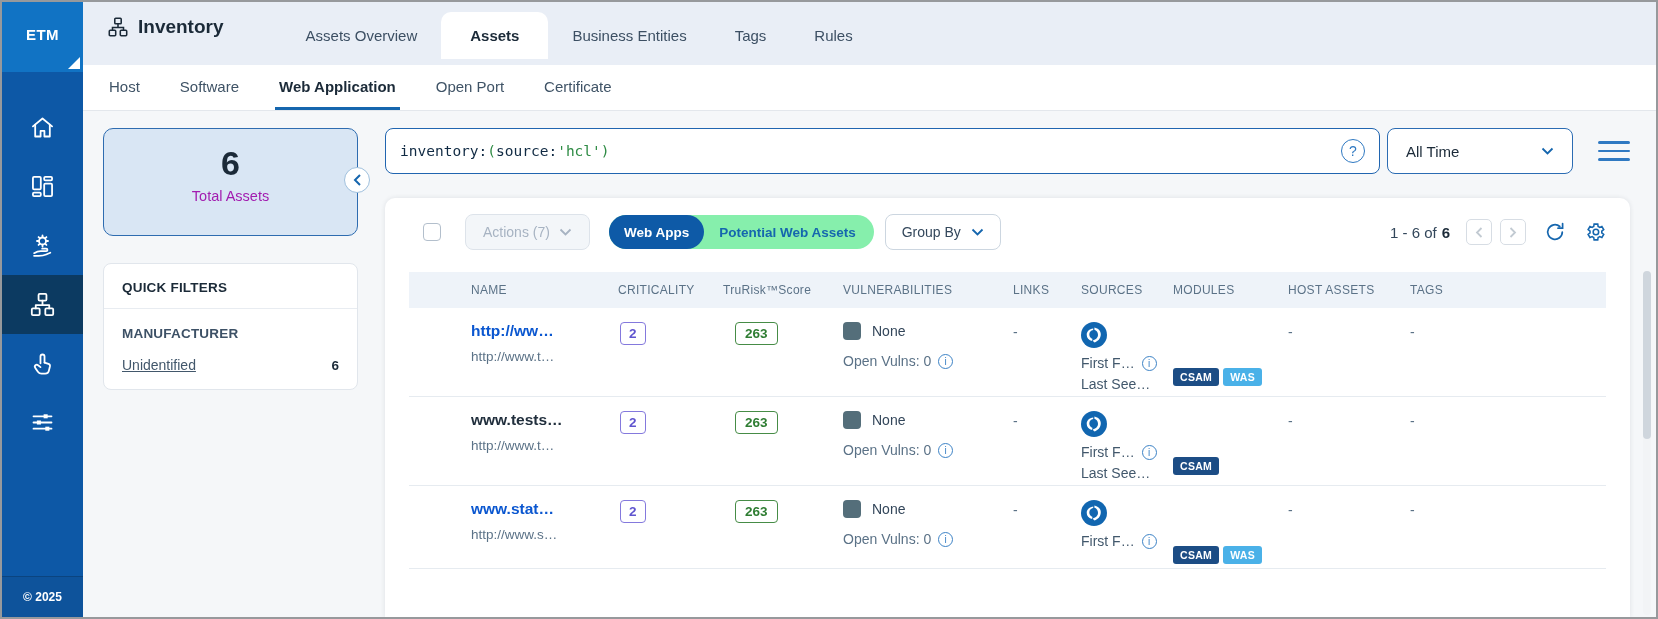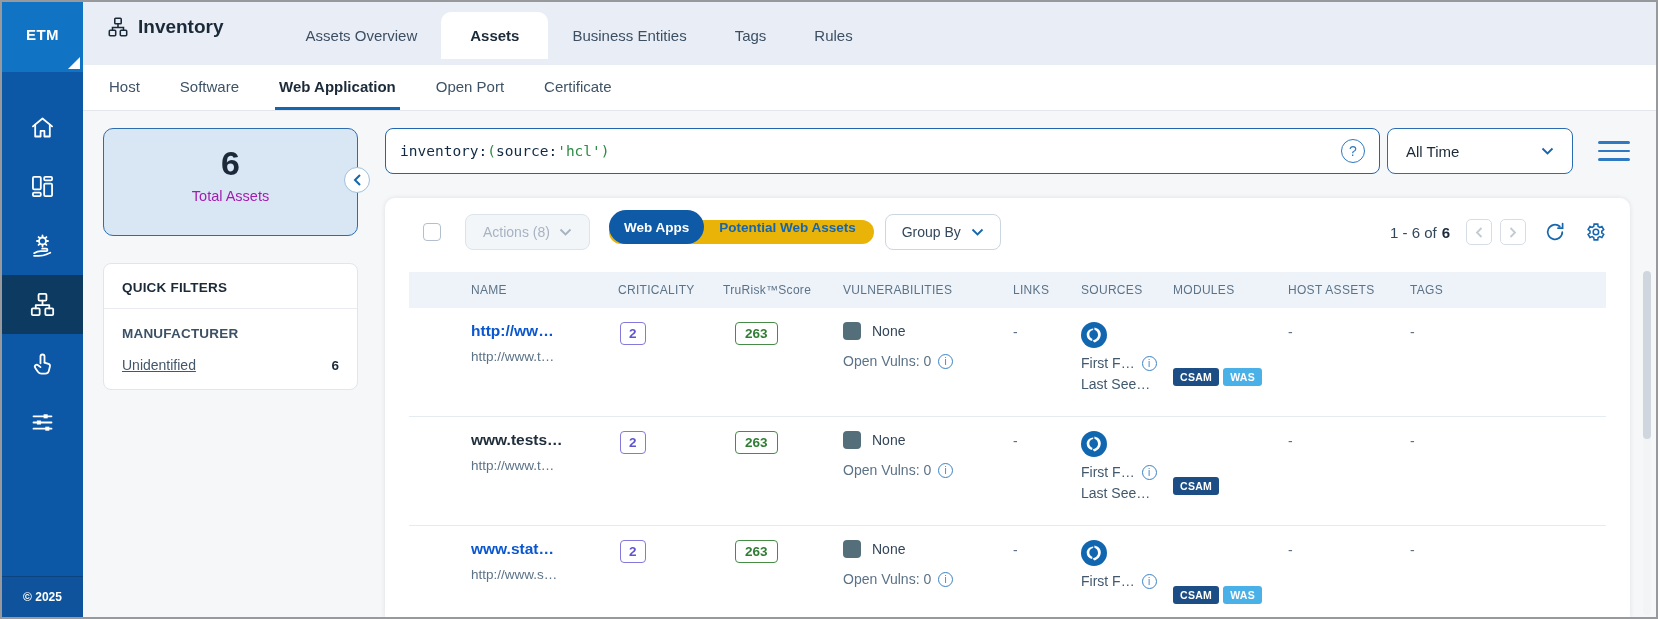--- a/index.html
+++ b/index.html
@@ -81,21 +81,21 @@
   
   .table-card { margin-top:24px; flex:1; background:#ffffff; border-radius:10px 10px 0 0;
                 box-shadow:0 0 5px rgba(27,43,56,.10); padding:16px 24px 0; min-height:0; overflow:hidden; }
 
   .tbl-toolbar { display:flex; align-items:center; }
   .checkbox { width:18px; height:18px; border:1.5px solid #b3bfcc; border-radius:4px; background:#fff;
               margin:0 24px 0 14px; cursor:pointer; flex:none; }
   .btn-actions { height:36px; display:flex; align-items:center; gap:9px; padding:0 17px; background:#f3f6f9;
                  border:1px solid #dde3ea; border-radius:8px; color:#a7b3c2; font-size:14px; cursor:default; }
   .btn-actions svg { width:13px; height:9px; stroke:#a7b3c2; stroke-width:1.8; fill:none; }
-  .segment { margin-left:19px; height:24px; background:#eab308; border-radius:17px; display:flex; align-items:flex-end; }
+  .segment { margin-left:19px; height:34px; background:#86efac; border-radius:17px; display:flex; align-items:center; }
   .seg-btn { height:34px; display:flex; align-items:center; padding:0 15px; font-size:13.5px; cursor:pointer; }
   .seg-btn.active { background:#0e5aa7; color:#ffffff; border-radius:17px; font-weight:bold; }
   .seg-btn.inactive { color:#1566ae; font-weight:bold; padding-right:18px; }
   .btn-groupby { margin-left:11px; height:36px; display:flex; align-items:center; gap:10px; padding:0 16px;
                  background:#fff; border:1px solid #ccd6e0; border-radius:8px; color:#33475b; font-size:14px; cursor:pointer; }
   .btn-groupby svg { width:13px; height:9px; stroke:#1566ae; stroke-width:1.8; fill:none; }
 
   .toolbar-right { margin-left:auto; display:flex; align-items:center; }
   .pg-range { font-size:15px; color:#33475b; }
   .pg-total { font-weight:bold; color:#1b2a38; margin-left:5px; }
@@ -103,21 +103,21 @@
             display:flex; align-items:center; justify-content:center; margin-left:8px; cursor:default; }
   .pg-btn:first-of-type { margin-left:16px; }
   .pg-btn svg { width:8px; height:11px; stroke:#c2cad2; stroke-width:1.8; fill:none; }
   .icon-btn { margin-left:18px; cursor:pointer; display:flex; }
   .icon-btn svg { stroke:#1566ae; fill:none; stroke-width:1.7; stroke-linecap:round; }
 
   .grid { display:grid; grid-template-columns:57px 147px 105px 120px 170px 68px 92px 115px 122px 1fr; }
   .thead { margin-top:22px; background:#eef3f9; height:36px; align-items:center; }
   .th { font-size:12px; color:#5b7287; letter-spacing:.3px; padding-left:5px; white-space:nowrap; overflow:hidden; }
 
-  .trow { border-bottom:1px solid #e6ebf0; padding:14px 0 24px; }
+  .trow { border-bottom:1px solid #e6ebf0; padding:14px 0 4px; }
   .cell { padding-left:5px; font-size:14px; color:#5b7287; }
   .name-link { font-size:15.5px; font-weight:bold; text-decoration:none; display:inline-block; cursor:pointer; }
   .name-blue { color:#0b57d0; }
   .name-dark { color:#212f3d; }
   .name-url { margin-top:9px; font-size:13.5px; color:#5b7287; }
   .crit-box { display:inline-block; margin-left:2px; border:1.5px solid #8479dd; border-radius:4px;
               padding:3px 8px; font-size:13.5px; font-weight:bold; color:#5f54cf; }
   .score-box { display:inline-block; margin-left:12px; border:1.5px solid #468c46; border-radius:4px;
                padding:3px 9px; font-size:13.5px; font-weight:bold; color:#2e7d32; }
   .vuln-line1 { display:flex; align-items:center; gap:11px; }
@@ -266,21 +266,21 @@
               <span></span>
               <span></span>
             </div>
         </div>
 
         <div class="table-card">
 
           <div class="tbl-toolbar">
             <div class="checkbox"></div>
             <div class="btn-actions">
-              <span>Actions (8)</span>
+              <span>Actions (7)</span>
               <svg viewBox="0 0 13 9">
                   <path d="M1.5 1.5l5 5 5-5"></path>
                 </svg>
             </div>
             <div class="segment">
               <div class="seg-btn active">Web Apps</div>
               <div class="seg-btn inactive">Potential Web Assets</div>
             </div>
             <div class="btn-groupby">
               <span>Group By</span>

